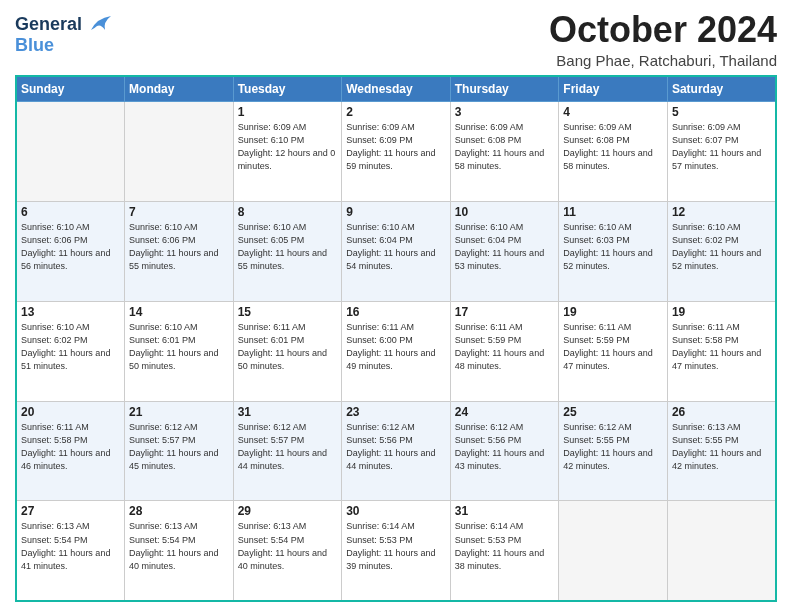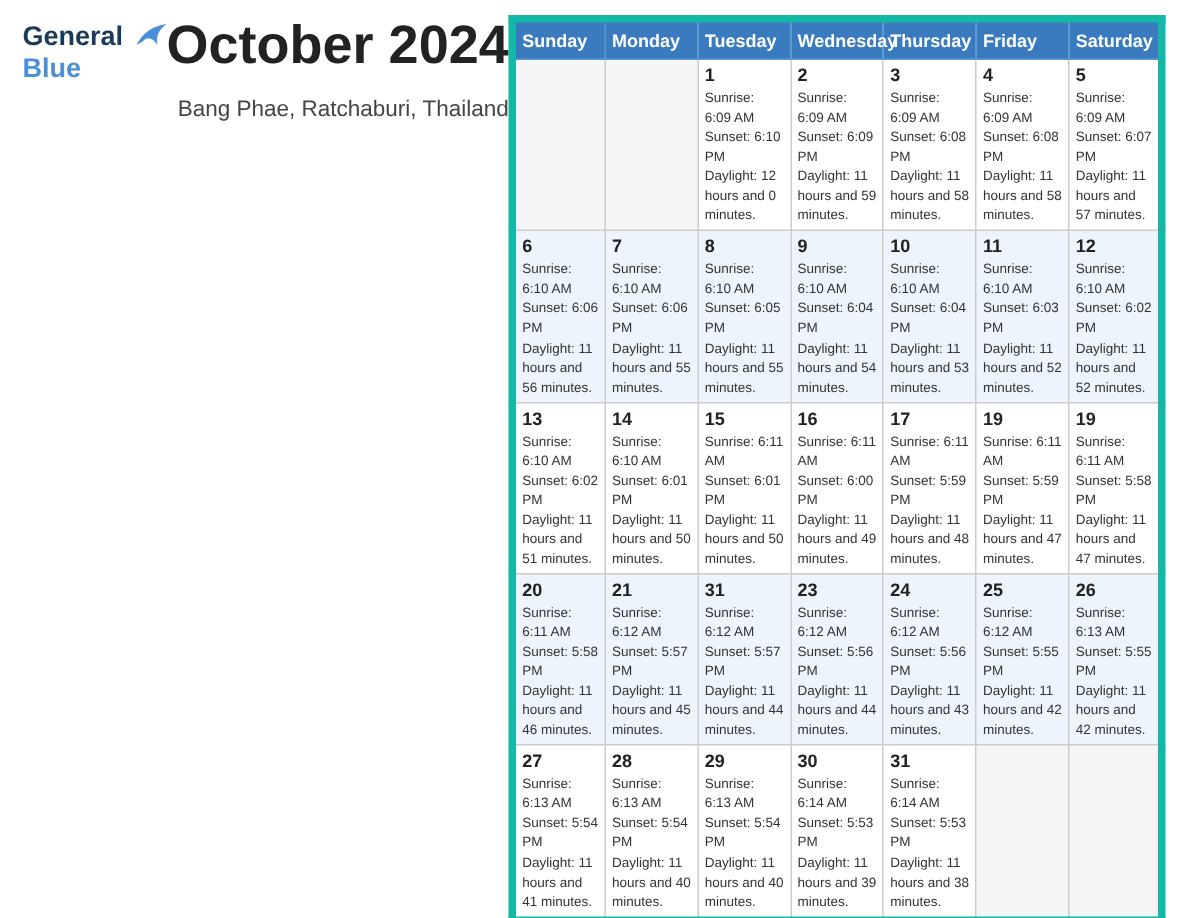--- a/index.html
+++ b/index.html
@@ -8,21 +8,21 @@
       height: 612px;
       font-family: Arial, sans-serif;
       background: #fff;
       overflow: hidden;
     }
     .page {
       width: 792px;
       height: 612px;
       padding: 10px 15px 10px 15px;
       display: flex;
-      flex-direction: row;
+      flex-direction: column;
     }
     .header {
       display: flex;
       align-items: flex-start;
       justify-content: space-between;
       margin-bottom: 6px;
     }
     .logo {
       display: flex;
       align-items: center;
@@ -33,25 +33,25 @@
     }
     .month-title {
       font-size: 36px;
       font-weight: bold;
       color: #222;
       line-height: 1.1;
     }
     .location {
       font-size: 15px;
       color: #444;
-      margin-top: 14px;
+      margin-top: 2px;
     }
     .calendar {
       flex: 1;
-      border: 5px solid #14b8a6;
+      border: 2px solid #14b8a6;
       border-collapse: collapse;
       width: 100%;
       table-layout: fixed;
     }
     .calendar th {
       background: #3a7abf;
       color: #fff;
       font-size: 12px;
       font-weight: bold;
       padding: 5px 4px;

